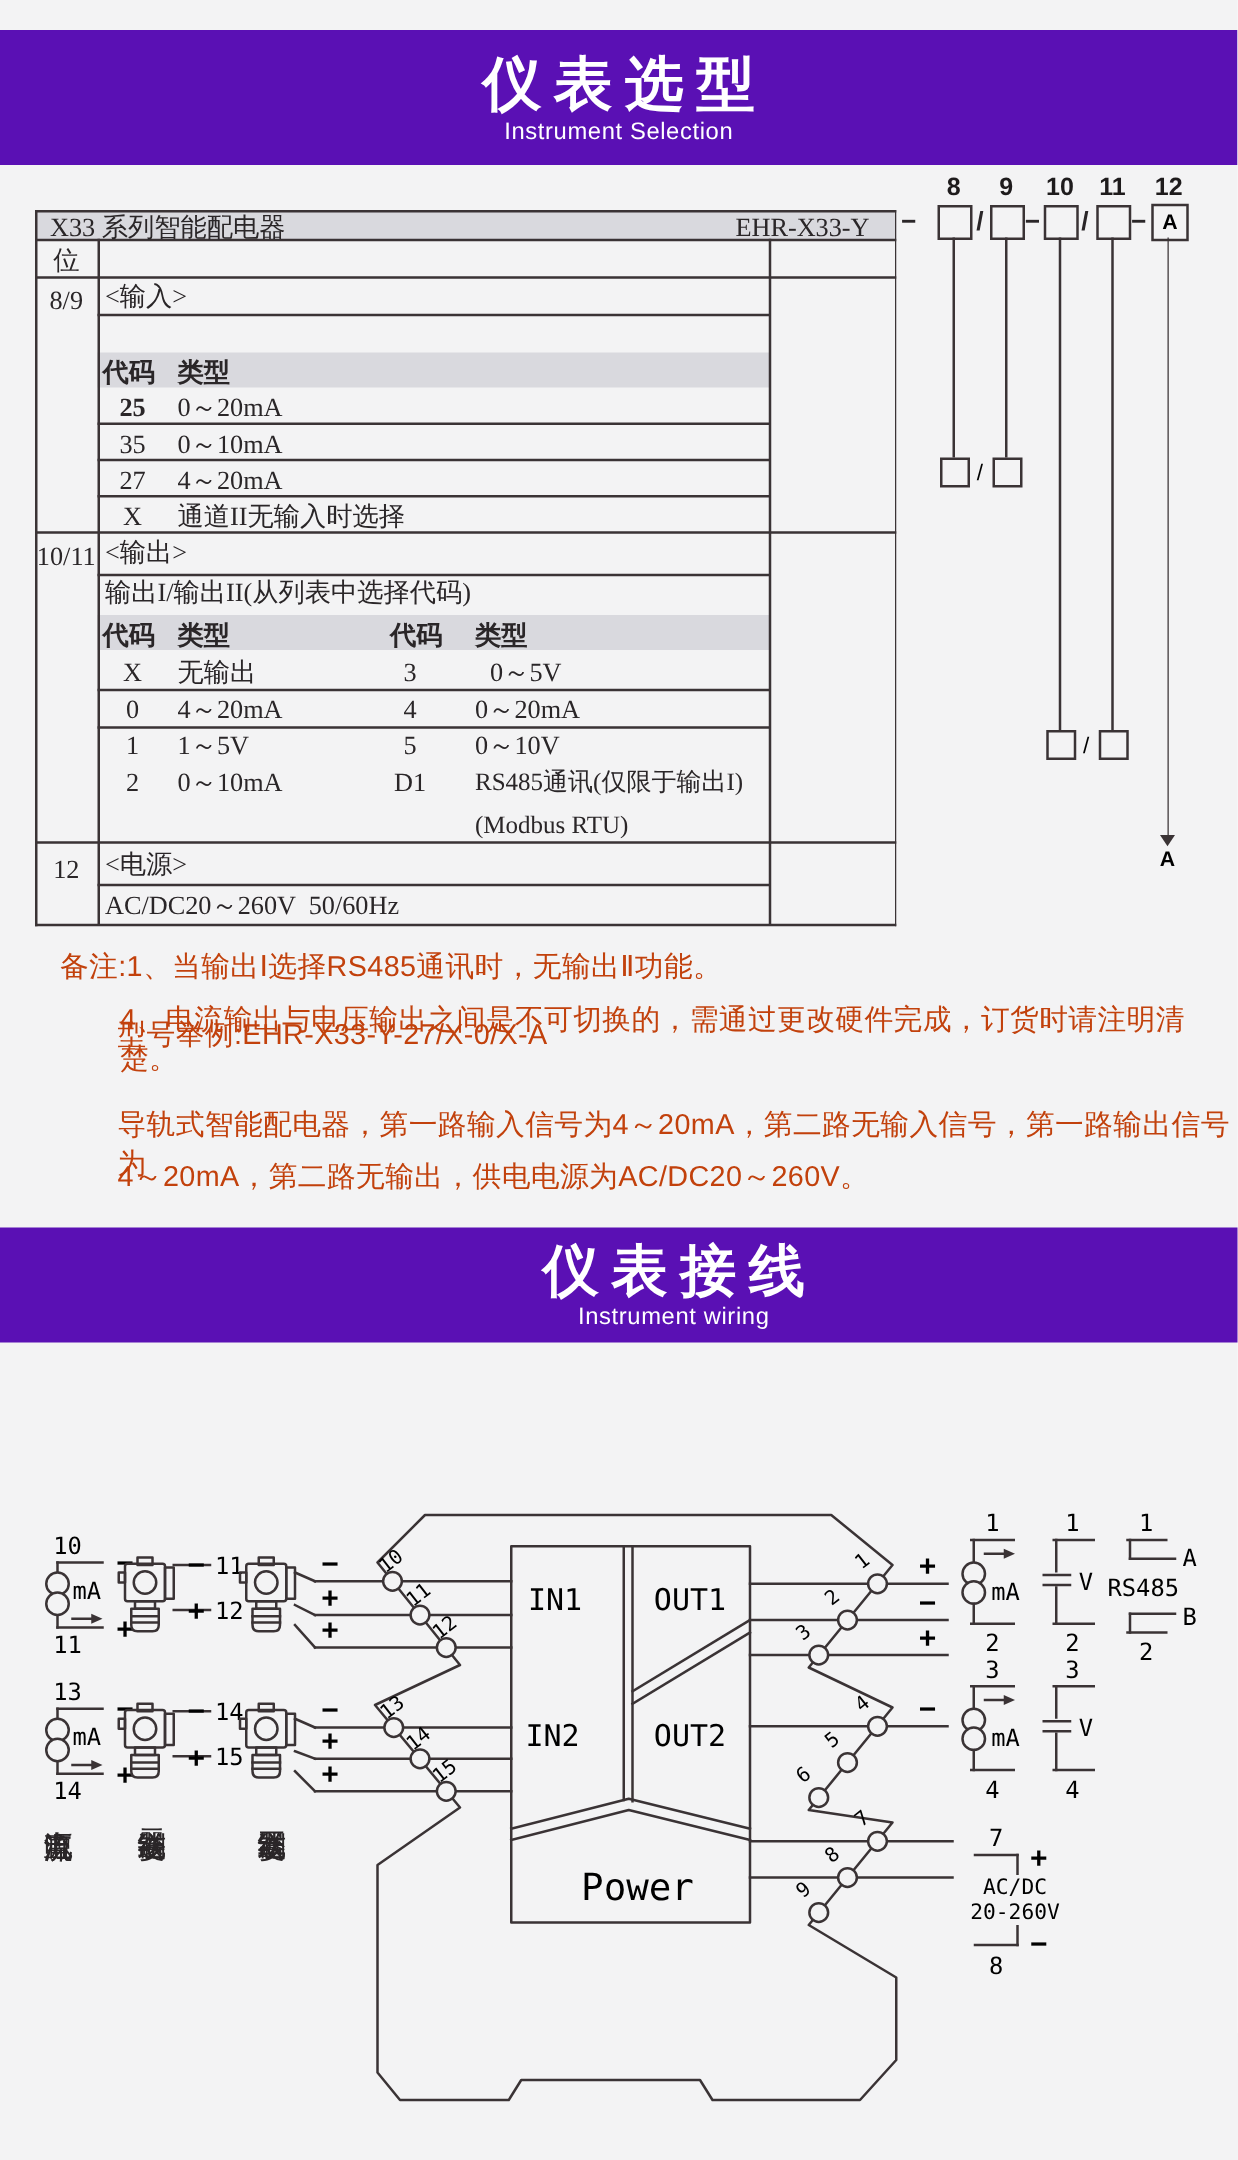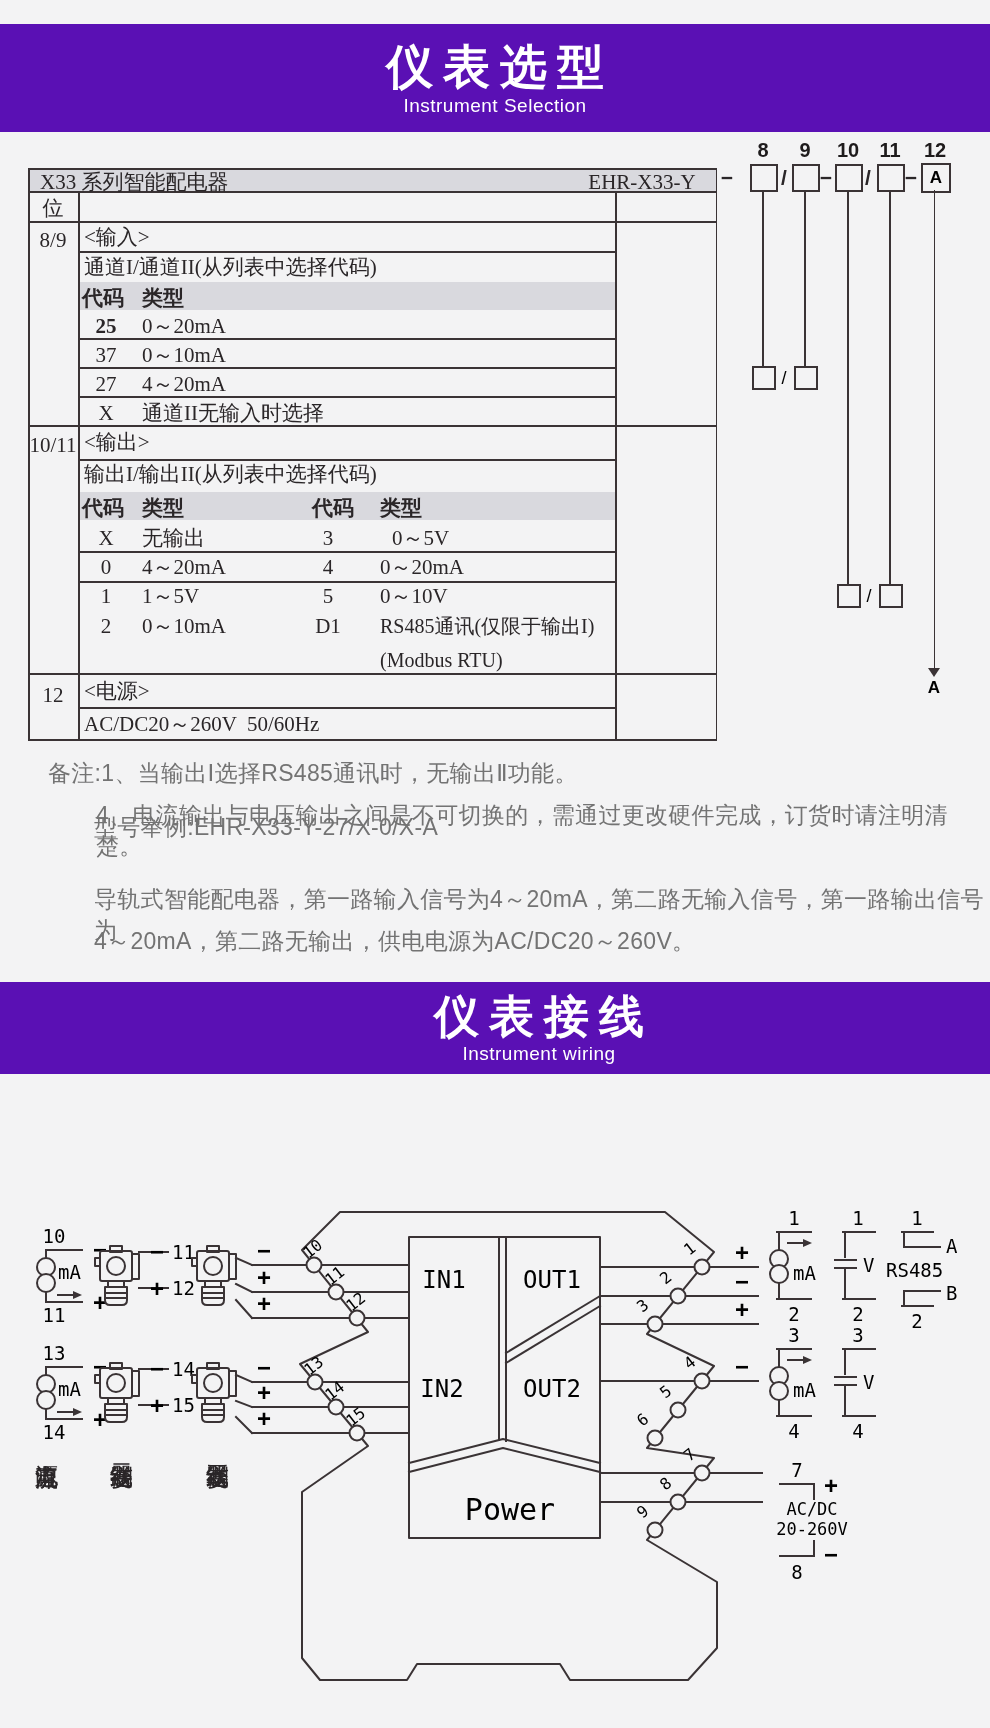--- a/index.html
+++ b/index.html
@@ -19,21 +19,21 @@
   .pre{white-space:pre;}
   .strip{position:absolute;background:#d9d9de;}
   .hl{position:absolute;height:1.5px;background:#3a3335;}
   .vl{position:absolute;width:1.5px;background:#3a3335;}
   .box{position:absolute;width:24px;height:24px;border:2px solid #3a3335;background:transparent;}
   .pbox{position:absolute;width:20px;height:20px;border:2px solid #3a3335;}
   .sep{position:absolute;width:26px;text-align:center;font-size:21px;font-weight:700;color:#2a2628;}
   .dig{position:absolute;width:32px;text-align:center;font-size:20px;font-weight:700;color:#1e1b1c;}
   .arrowdown{position:absolute;width:0;height:0;border-left:6px solid transparent;
              border-right:6px solid transparent;border-top:9px solid #3a3335;}
-  .note{position:absolute;font-size:23px;color:#737373;letter-spacing:.3px;}
+  .note{position:absolute;font-size:23px;color:#c2410c;letter-spacing:.3px;}
   .vcap{position:absolute;writing-mode:vertical-rl;text-orientation:upright;
         font-family:"Liberation Serif","DejaVu Serif",serif;font-size:23px;line-height:27px;color:#2a2628;}
   
   svg .ln{stroke:#3a3335;stroke-width:2;fill:none;stroke-linejoin:round;stroke-linecap:square;}
   svg circle.term{stroke:#3a3335;stroke-width:2;fill:#f3f3f4;}
   svg circle.sym{stroke:#3a3335;stroke-width:2;fill:#f3f3f4;}
   svg text{fill:#29252
 7;font-family:"DejaVu Sans Mono","Liberation Mono",monospace;}
   svg .fillh{fill:#3a3335;stroke:none;}
   svg .sign{font-size:24px;font-weight:700;font-family:"Liberation Sans","DejaVu Sans",sans-serif;}
@@ -74,26 +74,25 @@
   <i class="vl" style="left:78px;top:191px;height:549px;"></i>
   <i class="vl" style="left:615px;top:191px;height:549px;"></i>
   <i class="vl" style="left:715.5px;top:168px;height:573px;"></i>
 
   <div class="abs ser" style="left:40px;top:169px;">X33 系列智能配电器</div>
   <div class="abs ser ctr" style="left:576px;top:169px;width:132px;">EHR-X33-Y</div>
   <div class="abs ser ctr" style="left:28px;top:195px;width:50px;">位</div>
 
   <div class="abs ser ctr" style="left:28px;top:227px;width:50px;">8/9</div>
   <div class="abs ser" style="left:84px;top:224px;">&lt;输入&gt;</div>
-  <div class="abs ser" style="left:84px;top:254px;">通道I/通道II(从列表中选择代码)</div>
   <div class="abs ser bld" style="left:82px;top:285px;">代码</div>
   <div class="abs ser bld" style="left:142px;top:285px;">类型</div>
   <div class="abs ser ctr" style="left:84px;top:313px;width:44px;font-weight:bold;">25</div>
   <div class="abs ser" style="left:142px;top:313px;">0～20mA</div>
-  <div class="abs ser ctr" style="left:84px;top:342px;width:44px;">37</div>
+  <div class="abs ser ctr" style="left:84px;top:342px;width:44px;">35</div>
   <div class="abs ser" style="left:142px;top:342px;">0～10mA</div>
   <div class="abs ser ctr" style="left:84px;top:371px;width:44px;">27</div>
   <div class="abs ser" style="left:142px;top:371px;">4～20mA</div>
   <div class="abs ser ctr" style="left:84px;top:400px;width:44px;">X</div>
   <div class="abs ser" style="left:142px;top:400px;">通道II无输入时选择</div>
 
   <div class="abs ser ctr" style="left:28px;top:432px;width:50px;">10/11</div>
   <div class="abs ser" style="left:84px;top:429px;">&lt;输出&gt;</div>
   <div class="abs ser" style="left:84px;top:461px;">输出I/输出II(从列表中选择代码)</div>
   <div class="abs ser bld" style="left:82px;top:495px;">代码</div>

